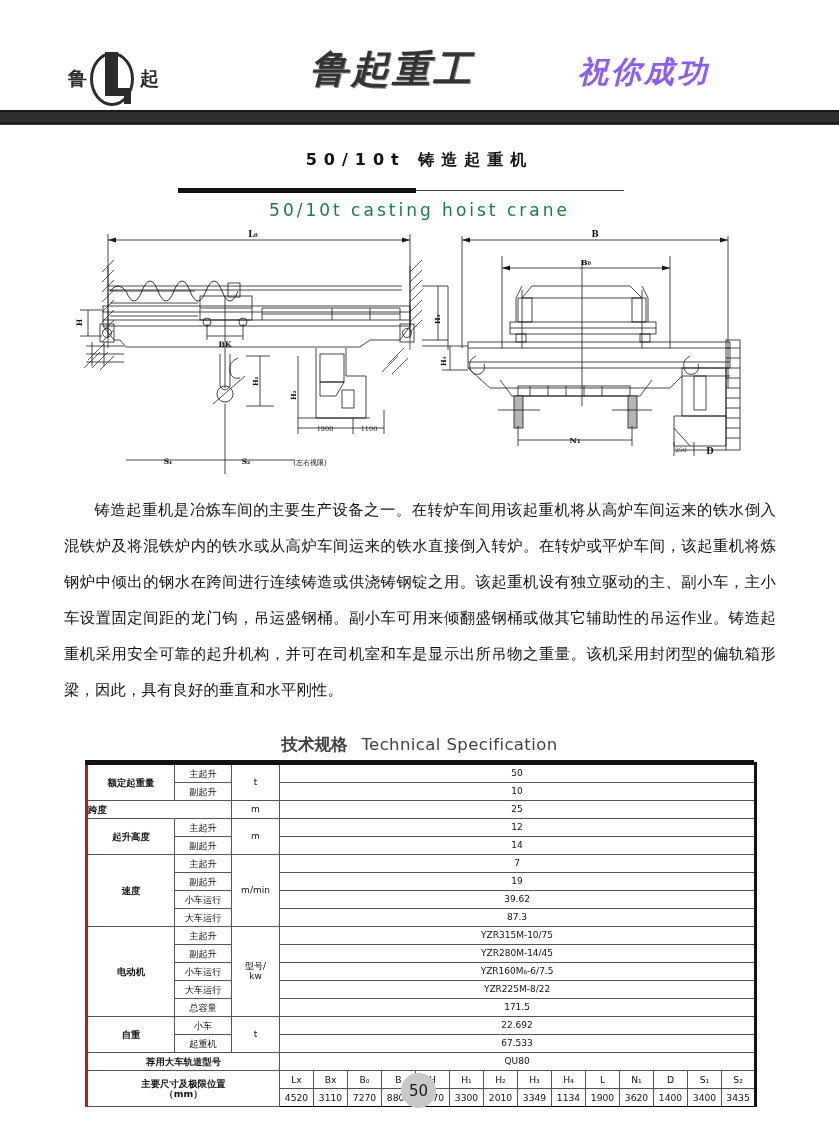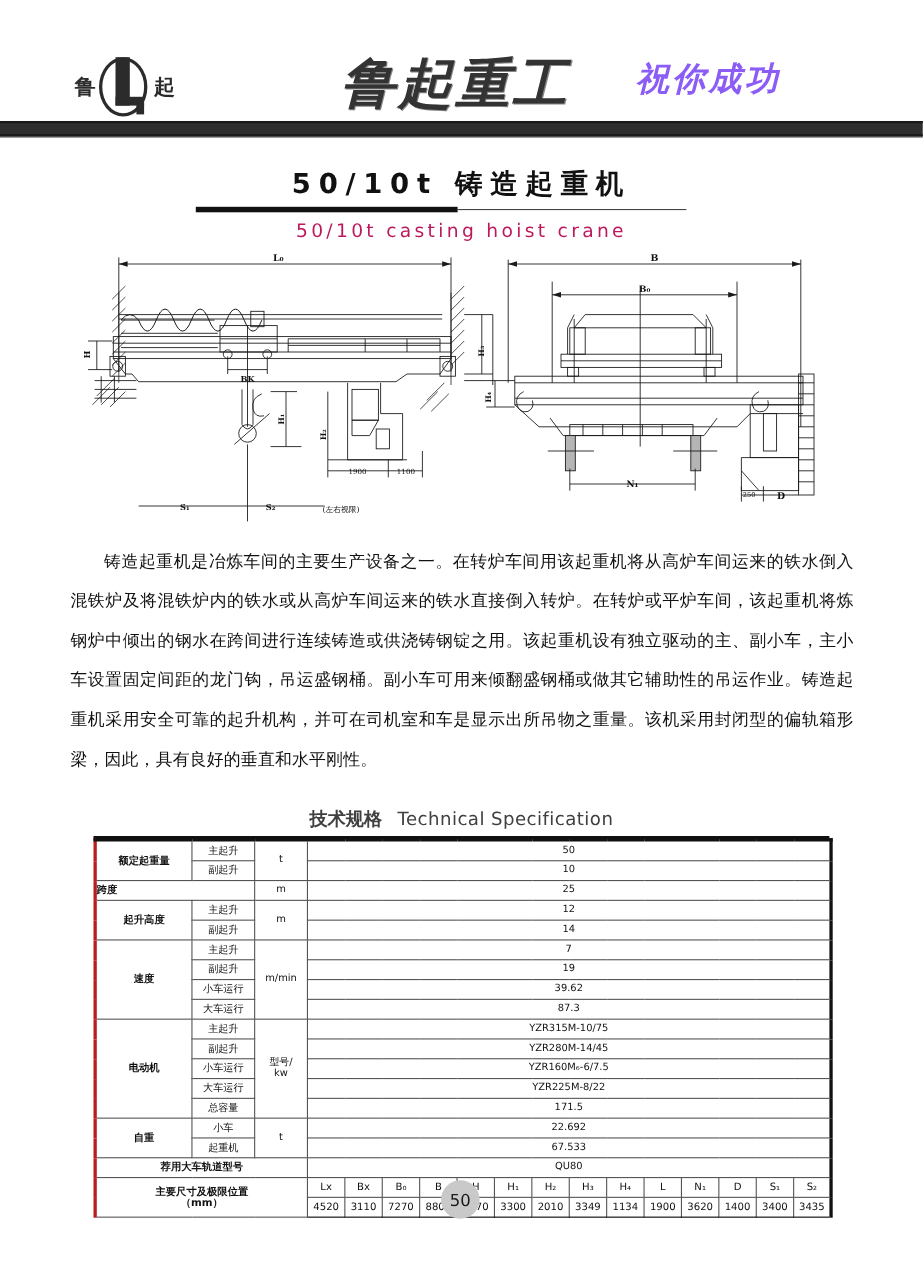--- a/index.html
+++ b/index.html
@@ -88,21 +88,21 @@
     font-size: 19px;
     font-weight: bold;
     color: #2b2b2b;
     margin-left: 3px;
   }
   .brand-cal {
     position: absolute;
     left: 310px;
     top: 44px;
     font-family: "DejaVu Serif", serif;
-    font-size: 49px;
+    font-size: 38px;
     font-weight: bold;
     font-style: italic;
     color: #333333;
     letter-spacing: 3px;
     text-shadow: 1px 1px 0 #888;
   }
   .slogan-cal {
     position: absolute;
     left: 578px;
     top: 52px;
@@ -132,21 +132,21 @@
     background: #3a3a3a;
   }
 
   
   .title-zh {
     position: absolute;
     left: 0;
     top: 150px;
     width: 839px;
     text-align: center;
-    font-size: 25px;
+    font-size: 16px;
     font-weight: bold;
     color: #111;
     letter-spacing: 7px;
     font-family: "DejaVu Sans", sans-serif;
   }
   .title-rule-thick {
     position: absolute;
     left: 178px;
     top: 188px;
     width: 238px;
@@ -161,21 +161,21 @@
     height: 1px;
     background: #444;
   }
   .title-en {
     position: absolute;
     left: 0;
     top: 200px;
     width: 839px;
     text-align: center;
     font-size: 17px;
-    color: #be185d;
+    color: #15803d;
     letter-spacing: 3px;
     font-family: "DejaVu Sans", sans-serif;
   }
 
   
   .drawing {
     position: absolute;
     left: 70px;
     top: 228px;
     width: 700px;

